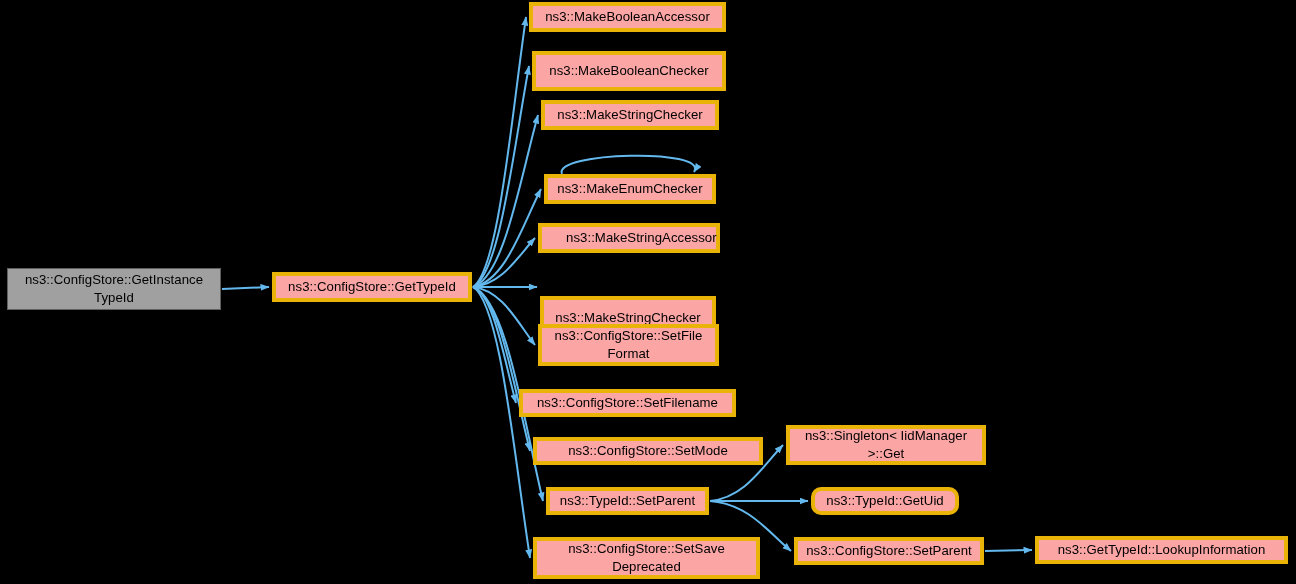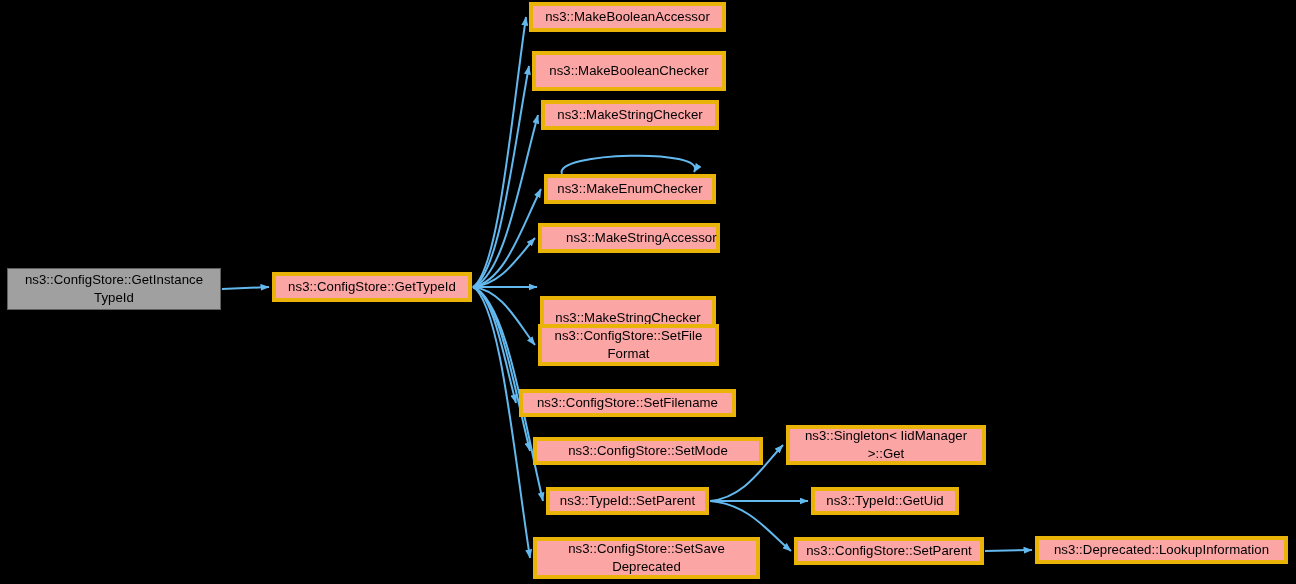--- a/index.html
+++ b/index.html
@@ -91,17 +91,17 @@
       <div class="gnode" style="left: 540px; top: 272px; width: 176px; height: 44px; margin-top: 24px;"><span class="lbl">ns3::MakeStringChecker</span></div>
       <div class="gnode" style="left: 538px; top: 324px; width: 181px; height: 42px;"><span class="lbl">ns3::ConfigStore::SetFile
 Format</span></div>
       <div class="gnode" style="left: 519px; top: 389px; width: 217px; height: 28px;"><span class="lbl">ns3::ConfigStore::SetFilename</span></div>
       <div class="gnode" style="left: 533px; top: 437px; width: 230px; height: 28px;"><span class="lbl">ns3::ConfigStore::SetMode</span></div>
       <div class="gnode" style="left: 546px; top: 487px; width: 163px; height: 28px;"><span class="lbl">ns3::TypeId::SetParent</span></div>
       <div class="gnode" style="left: 533px; top: 537px; width: 227px; height: 42px;"><span class="lbl">ns3::ConfigStore::SetSave
 Deprecated</span></div>
       <div class="gnode" style="left: 786px; top: 425px; width: 200px; height: 40px;"><span class="lbl">ns3::Singleton&lt; IidManager
 &gt;::Get</span></div>
-      <div class="gnode" style="left: 811px; top: 487px; width: 148px; height: 28px;"><span class="lbl">ns3::TypeId::GetUid</span></div>
+      <div class="gnode" style="left: 811px; top: 487px; width: 148px; height: 28px; border-radius: 10px;"><span class="lbl">ns3::TypeId::GetUid</span></div>
       <div class="gnode" style="left: 794px; top: 537px; width: 190px; height: 28px;"><span class="lbl">ns3::ConfigStore::SetParent</span></div>
-      <div class="gnode" style="left: 1035px; top: 536px; width: 253px; height: 28px;"><span class="lbl">ns3::Deprecated::LookupInformation</span></div>
+      <div class="gnode" style="left: 1035px; top: 536px; width: 253px; height: 28px;"><span class="lbl">ns3::GetTypeId::LookupInformation</span></div>
     </div>
 </div>
 
 </body></html>

